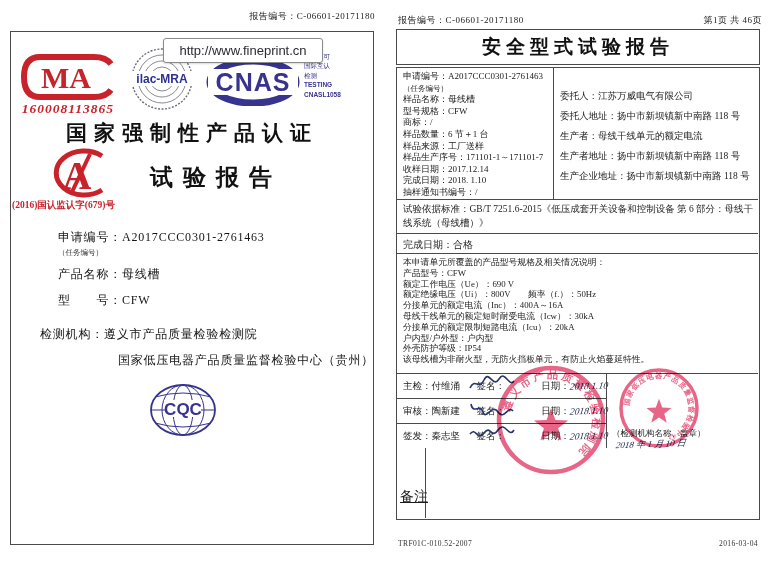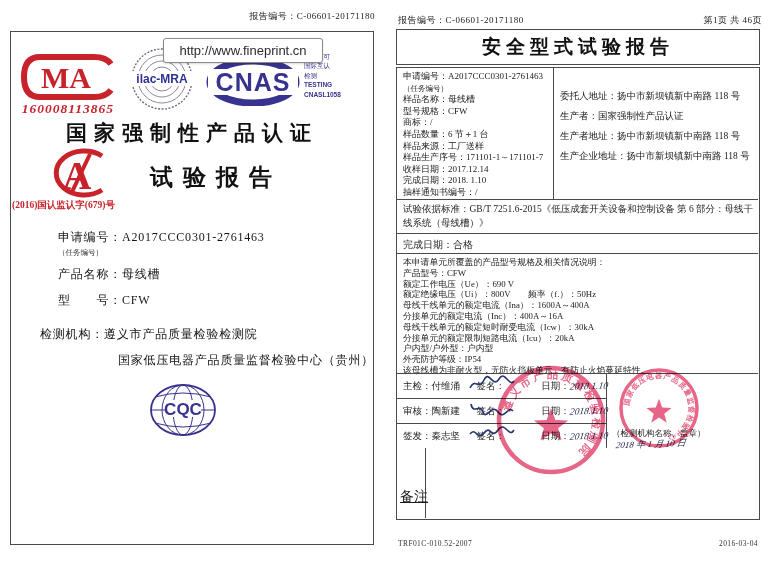--- a/index.html
+++ b/index.html
@@ -125,40 +125,40 @@
     <div>样品数量：6 节＋1 台</div>
     <div>样品来源：工厂送样</div>
     <div>样品生产序号：171101-1～171101-7</div>
     <div>收样日期：2017.12.14</div>
     <div>完成日期：2018. 1.10</div>
     <div>抽样通知书编号：/</div>
   </div>
   <div class="abs vline" style="left:553px;top:67px;height:132px;"></div>
 
   <div class="abs cell2" style="left:560px;top:86px;width:196px;">
+    <div>委托人：江苏万威电气有限公司</div>
     <div>委托人地址：扬中市新坝镇新中南路 118 号</div>
-    <div>生产者：国家强制性产品认证</div>
+    <div>生产者：母线干线单元的额定电流</div>
     <div>生产者地址：扬中市新坝镇新中南路 118 号</div>
     <div>生产企业地址：扬中市新坝镇新中南路 118 号</div>
   </div>
 
   <div class="abs hline" style="left:396px;top:199px;width:362px;"></div>
   <div class="abs std" style="left:403px;top:203px;width:350px;">试验依据标准：GB/T 7251.6-2015《低压成套开关设备和控制设备 第 6 部分：母线干线系统（母线槽）》</div>
 
   <div class="abs hline" style="left:396px;top:233px;width:362px;"></div>
   <div class="abs concl" style="left:403px;top:238px;">完成日期：合格</div>
 
   <div class="abs hline" style="left:396px;top:253px;width:362px;"></div>
 
   <div class="abs specs" style="left:403px;top:257px;width:350px;">
     <div>本申请单元所覆盖的产品型号规格及相关情况说明：</div>
     <div>产品型号：CFW</div>
     <div>额定工作电压（Ue）：690 V</div>
     <div>额定绝缘电压（Ui）：800V　　频率（f.）：50Hz</div>
-    <div>母线干线单元的额定电流（Ina）：1600A～400A</div>
     <div>分接单元的额定电流（Inc）：400A～16A</div>
     <div>母线干线单元的额定短时耐受电流（Icw）：30kA</div>
     <div>分接单元的额定限制短路电流（Icu）：20kA</div>
     <div>户内型/户外型：户内型</div>
     <div>外壳防护等级：IP54</div>
     <div>该母线槽为非耐火型，无防火挡板单元，有防止火焰蔓延特性。</div>
   </div>
 
   <div class="abs hline" style="left:396px;top:373px;width:362px;"></div>
 

